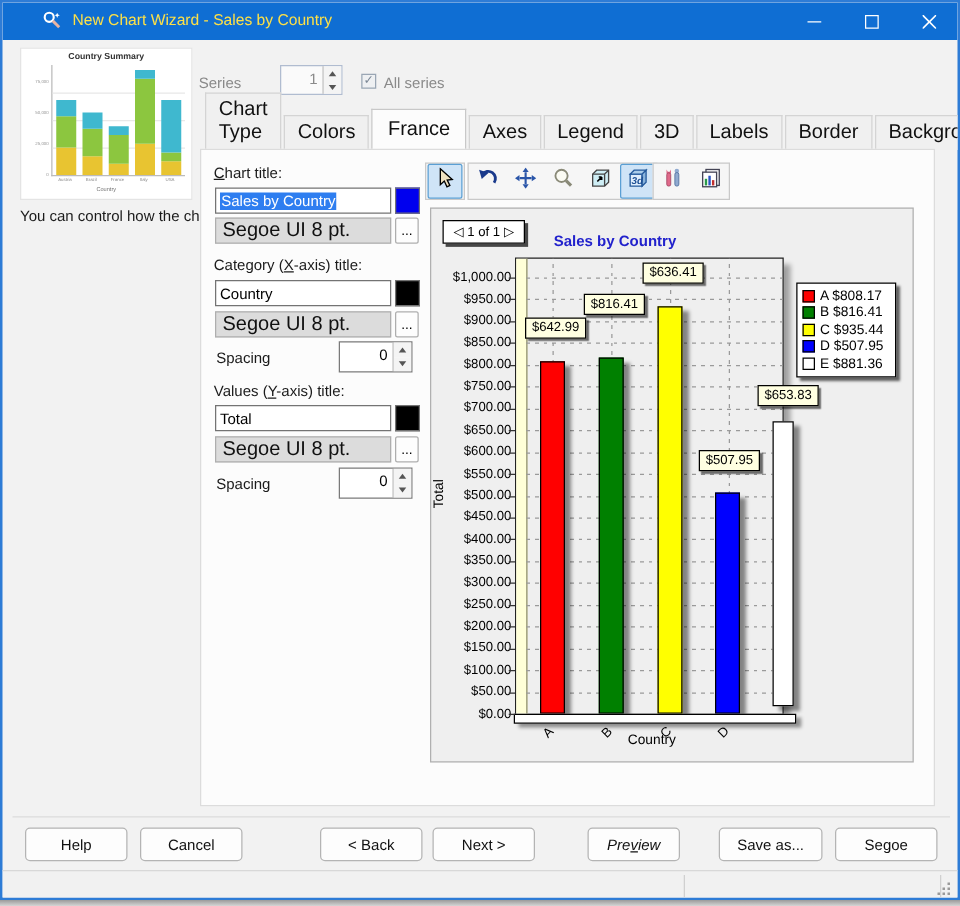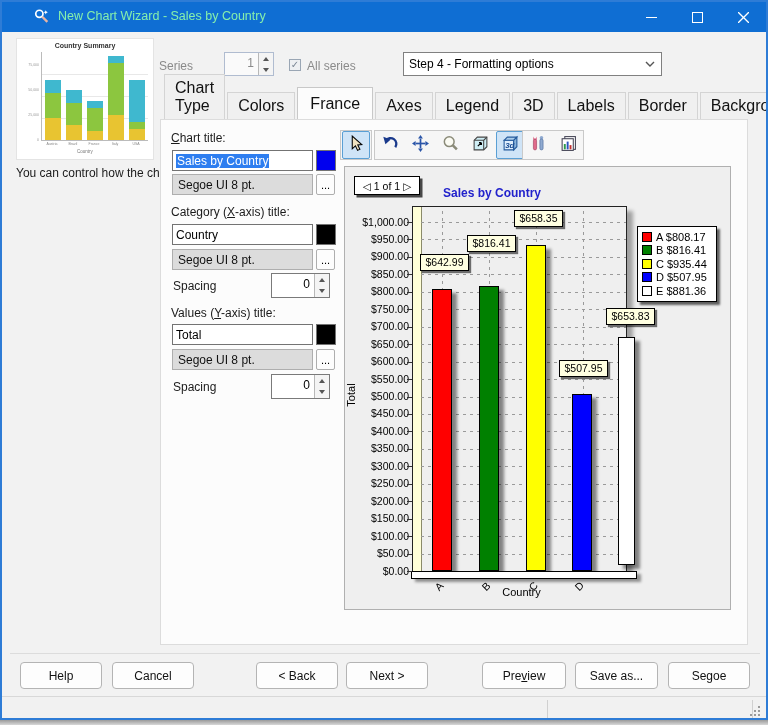--- a/index.html
+++ b/index.html
@@ -1,29 +1,29 @@
 <!DOCTYPE html>
 <html><head>
 <meta charset="utf-8">
 <style>
   html,body{margin:0;padding:0;background:#e8e8e8;font-family:"Liberation Sans",sans-serif;}
   .abs{position:absolute;}
   #window{position:relative;width:768px;height:720px;background:#f2f2f2;border:2px solid #2e7cd6;box-sizing:border-box;overflow:hidden;}
   #winshadow{width:768px;height:5px;background:linear-gradient(#9a9a9a,#d8d8d8);}
   
-  #titlebar{position:absolute;left:0;top:0;width:100%;height:30px;background:#0f6ed3;color:#86efac;}
+  #titlebar{position:absolute;left:0;top:0;width:100%;height:30px;background:#0f6ed3;color:#fde047;}
   #titlebar .title{position:absolute;left:56px;top:7px;font-size:12.5px;}
   .winbtn{position:absolute;top:0;width:46px;height:30px;display:flex;align-items:center;justify-content:center;}
   
   .lbl{font-size:12px;color:#1b1b1b;white-space:nowrap;}
   .gray{color:#8a8a8a;}
   .txtinput{background:#fff;border:1px solid #737373;font-size:12px;color:#000;display:flex;align-items:center;padding:0 3px;box-sizing:border-box;}
   .sel{background:#2e7ef0;color:#fff;padding:0 1px;}
   .swatch{border:1px solid #737373;box-sizing:border-box;}
-  .fontbtn{background:#dcdcdc;border:1px solid #aeaeae;font-size:12px;color:#111;display:flex;align-items:center;padding:0 5px;box-sizing:border-box;}
+  .fontbtn{background:#dcdcdc;border:1px solid #aeaeae;font-size:16px;color:#111;display:flex;align-items:center;padding:0 5px;box-sizing:border-box;}
   .dotsbtn{background:#fdfdfd;border:1px solid #aeaeae;border-radius:2px;font-size:11px;display:flex;align-items:center;justify-content:center;box-sizing:border-box;}
   .spin{background:#fff;border:1px solid #7a7a7a;box-sizing:border-box;display:flex;}
   .spin .val{flex:1;font-size:12px;text-align:right;padding:3px 4px 0 0;}
   .spin .arrows{width:14px;border-left:1px solid #b8b8b8;display:flex;flex-direction:column;}
   .spin .arrows>div{flex:1;display:flex;align-items:center;justify-content:center;background:#f4f4f4;}
   .tri-up{width:0;height:0;border-left:3px solid transparent;border-right:3px solid transparent;border-bottom:4px solid #555;}
   .tri-dn{width:0;height:0;border-left:3px solid transparent;border-right:3px solid transparent;border-top:4px solid #555;}
   
   #tabstrip{position:absolute;left:162px;top:90px;height:28px;display:flex;align-items:flex-end;}
   .tab{background:#f0f0f0;border:1px solid #d4d4d4;border-bottom:none;font-size:16px;padding:4px 10px 5px 10px;margin-right:2px;color:#111;}
@@ -148,28 +148,20 @@
         <div>
           <div class="tri-up"></div>
         </div>
         <div>
           <div class="tri-dn"></div>
         </div>
       </div>
   </div>
   <div id="allseries-box"><span>✓</span></div>
   <span class="abs lbl gray" style="left:305px;top:57px;">All series</span>
-  <div id="stepdd">
-    <div class="val">Step 4 - Formatting options</div>
-    <div class="chev">
-        <svg width="10" height="6" viewBox="0 0 10 6">
-          <polyline points="1,1 5,5 9,1" fill="none" stroke="#555" stroke-width="1.4"></polyline>
-        </svg>
-      </div>
-  </div>
 
   <div id="tabstrip">
       <div class="tab">Chart Type</div>
       <div class="tab">Colors</div>
       <div class="tab active">France</div>
       <div class="tab">Axes</div>
       <div class="tab">Legend</div>
       <div class="tab">3D</div>
       <div class="tab">Labels</div>
       <div class="tab">Border</div>
@@ -399,36 +391,36 @@
         <div class="ytick" style="top: 100.85px;">$850.00</div>
         <div class="ytickmark" style="top: 107.35px;"></div>
         <div class="ytick" style="top: 83.4px;">$900.00</div>
         <div class="ytickmark" style="top: 89.9px;"></div>
         <div class="ytick" style="top: 65.95px;">$950.00</div>
         <div class="ytickmark" style="top: 72.45px;"></div>
         <div class="ytick" style="top: 48.5px;">$1,000.00</div>
         <div class="ytickmark" style="top: 55px;"></div>
         <div class="dlabel" style="left: 75px; top: 87px; z-index: 5;">$642.99</div>
         <div class="dlabel" style="left: 122px; top: 68px; z-index: 5;">$816.41</div>
-        <div class="dlabel" style="left: 169px; top: 43px; z-index: 5;">$658.35</div>
+        <div class="dlabel" style="left: 169px; top: 43px; z-index: 5;">$636.41</div>
         <div class="dlabel" style="left: 214px; top: 193px; z-index: 5;">$507.95</div>
         <div class="dlabel" style="left: 261px; top: 141px; z-index: 5;">$653.83</div>
         <div class="xtick" style="left: 89px;">A</div>
         <div class="xtick" style="left: 136px;">B</div>
         <div class="xtick" style="left: 183px;">C</div>
         <div class="xtick" style="left: 229px;">D</div>
       </div>
   </div>
 
   <div id="sepline"></div>
   <div class="btn" style="left:18px;width:82px;">Help</div>
   <div class="btn" style="left:110px;width:82px;">Cancel</div>
   <div class="btn" style="left:254px;width:82px;">&lt; Back</div>
   <div class="btn" style="left:344px;width:82px;">Next &gt;</div>
-  <div class="btn" style="left:480px;width:84px;">
+  <div class="btn" style="left:468px;width:74px;font-style:italic;">
       <span>Pre</span>
       <span class="u">v</span>
       <span>iew</span>
     </div>
   <div class="btn" style="left:573px;width:83px;">Save as...</div>
   <div class="btn" style="left:666px;width:82px;">Segoe</div>
 
   <div id="statusbar">
     <div class="statdiv" style="left:545px;"></div>
     <div class="statdiv" style="left:750px;"></div>

